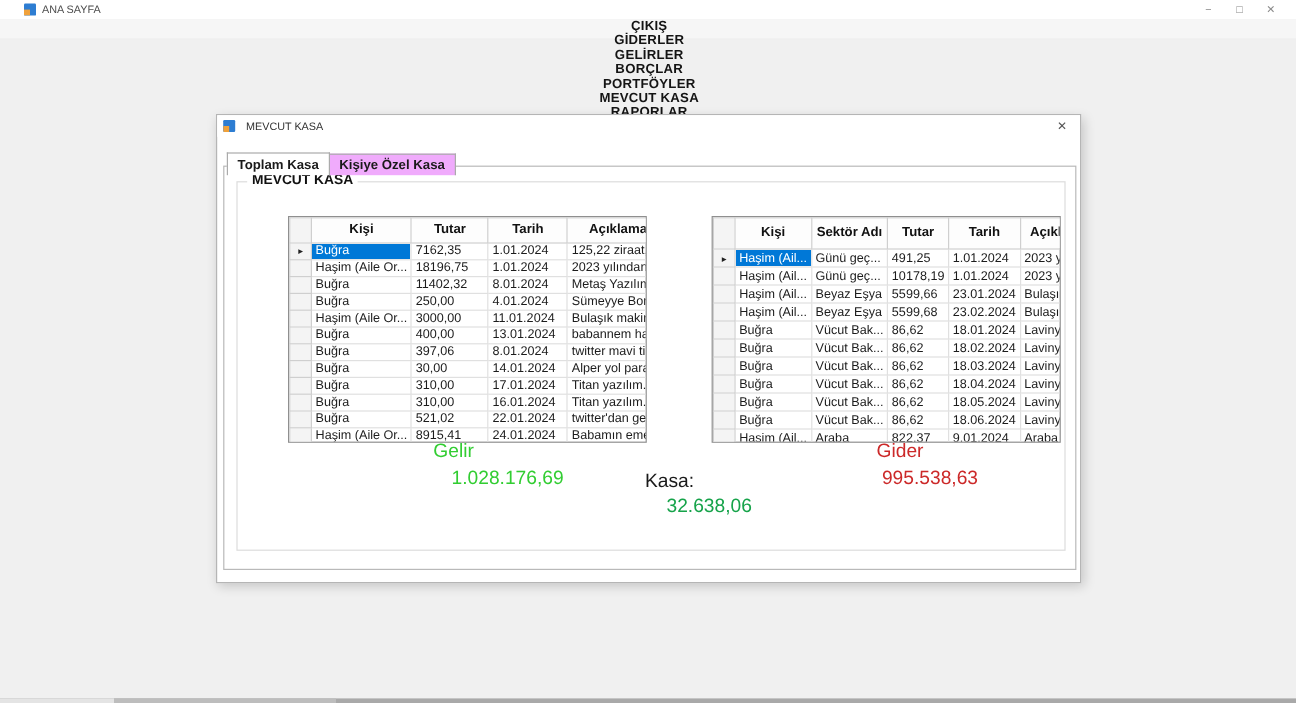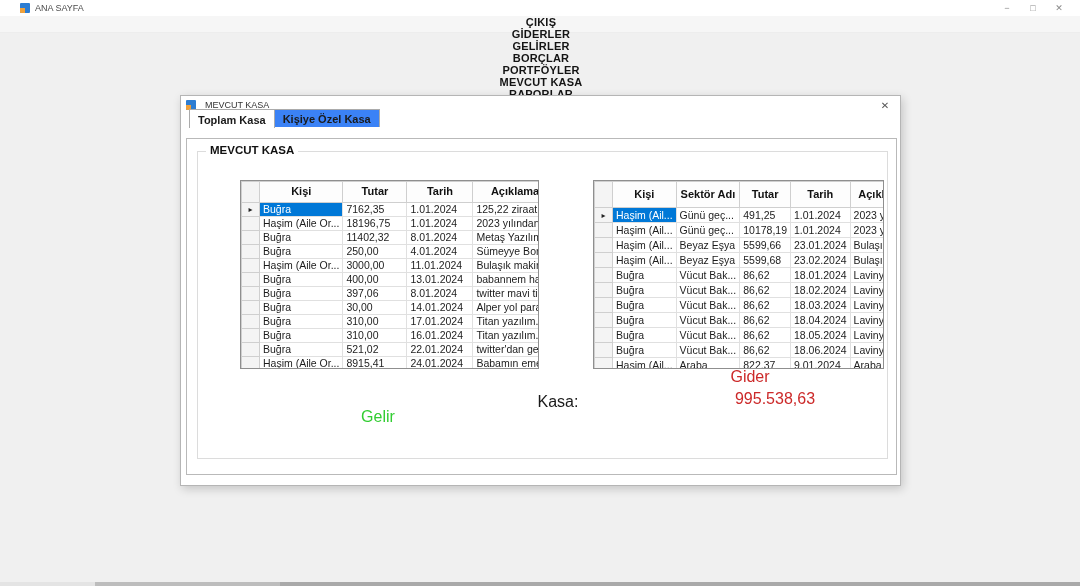--- a/index.html
+++ b/index.html
@@ -28,23 +28,23 @@
 
   
   .window { position:absolute; left:180px; top:95px; width:721px; height:391px; background:#ffffff;
             border:1px solid #b5b5b5; box-shadow:2px 3px 9px rgba(0,0,0,0.18); }
   .window-titlebar { position:absolute; left:0; top:0; right:0; height:18px; display:flex;
                      align-items:center; padding-left:5px; background:#ffffff; }
   .window-title { font-size:9px; color:#333; margin-left:4px; }
   .window-close { position:absolute; right:7px; top:2px; width:16px; height:14px; display:flex;
                   align-items:center; justify-content:center; font-size:10px; color:#555; }
 
-  .tabstrip { position:absolute; left:8px; top:13px; display:flex; align-items:flex-start; z-index:3; }
+  .tabstrip { position:absolute; left:8px; top:31px; display:flex; align-items:center; z-index:3; }
   .tab { font-size:11px; font-weight:bold; color:#1a1a1a; padding:3px 8px 2px 8px;
-         border:1px solid #ababab; background:#3b82f6; border-bottom:none; margin-right:-1px; }
+         border:1px solid #ababab; background:#f0abfc; border-bottom:none; margin-right:-1px; }
   .tab.active { background:#ffffff; padding-top:4px; position:relative; z-index:4; }
 
   .tabpage { position:absolute; left:5px; top:42px; width:711px; height:337px;
              border:1px solid #b9b9b9; background:#ffffff; }
 
   .groupbox { position:absolute; left:10px; top:12px; width:691px; height:308px;
               border:1px solid #dcdcdc; }
   .groupbox-legend { position:absolute; left:8px; top:-8px; background:#ffffff; padding:0 4px;
                      font-size:11.5px; font-weight:bold; color:#111; }
 
@@ -331,22 +331,24 @@
                   <td>Haşim (Ail...</td>
                   <td>Araba</td>
                   <td>822,37</td>
                   <td>9.01.2024</td>
                   <td>Araba Sig...</td>
                 </tr>
               </tbody>
             </table>
           </div>
 
-        <div class="summary-label gelir-label" style="color: rgb(50, 205, 50); margin-top: 40px;">Gelir</div>
+        <div class="summary-label gelir-label" style="color: rgb(50, 205, 50);">Gelir</div>
+        <div class="summary-value gelir-value" style="color: rgb(50, 205, 50);">1.028.176,69</div>
         <div class="summary-label kasa-label">Kasa:</div>
+        <div class="summary-value kasa-value" style="color: rgb(22, 163, 74);">32.638,06</div>
         <div class="summary-label gider-label" style="color: rgb(204, 41, 41);">Gider</div>
         <div class="summary-value gider-value" style="color: rgb(204, 41, 41);">995.538,63</div>
       </div>
     </div>
   </div>
 
   <div class="taskbar-edge">
     <span class="taskbar-seg-a"></span>
     <span class="taskbar-seg-b"></span>
   </div>

